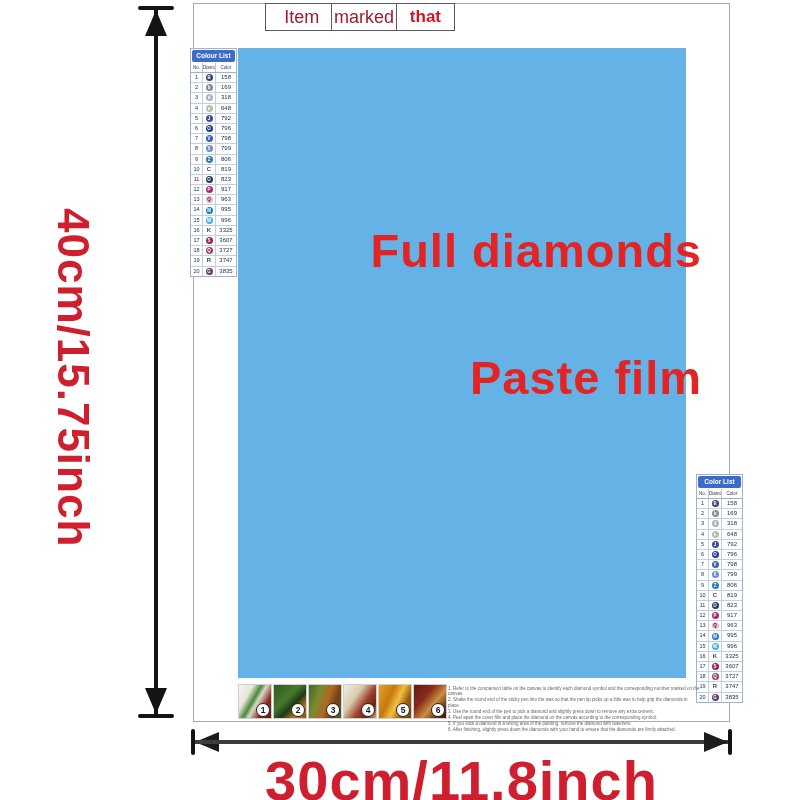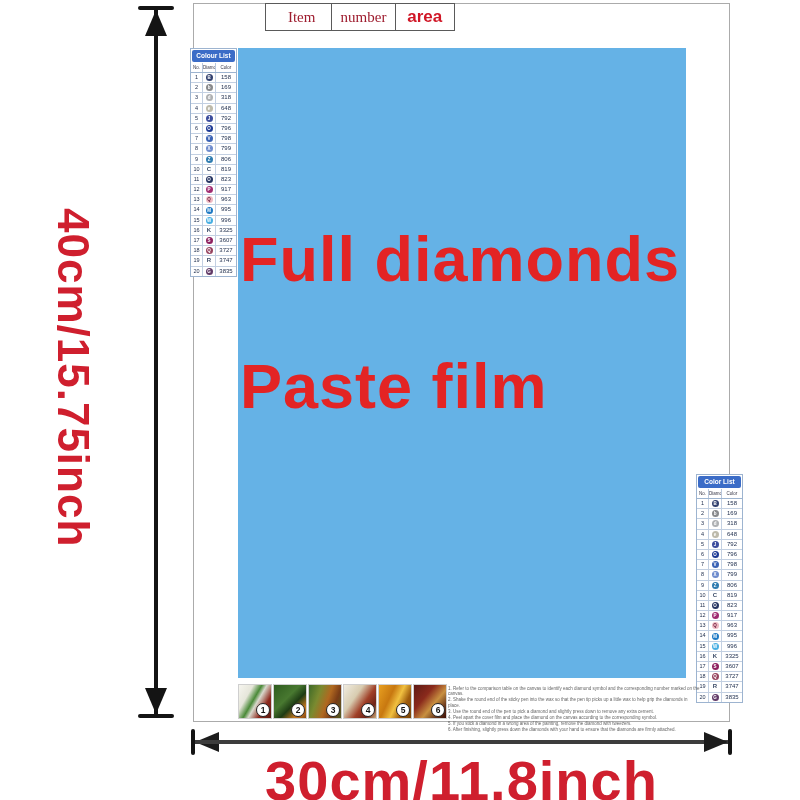--- a/index.html
+++ b/index.html
@@ -8,30 +8,30 @@
 
   
   .sheet{position:absolute;left:193px;top:3px;width:537px;height:719px;
          background:#fff;border:1px solid #ababab;box-sizing:border-box;}
 
   
   .item-table{position:absolute;left:71px;top:-1px;width:190px;border-collapse:collapse;}
   .item-table td{border:1px solid #5a5a5a;padding:0;text-align:center;vertical-align:middle;}
   .item-table .hrow td{height:26px;}
   .item-table .drow td{height:15px;}
-  .th-item,.th-number{font-family:Liberation Serif, serif;color:#9e1c2e;font-size:15px;}
+  .th-item,.th-number{font-family:Liberation Sans, sans-serif;color:#9e1c2e;font-size:18px;}
   .th-item{text-align:left;padding-left:6px !important;}
   .th-size{color:#d01626;font-weight:bold;font-size:17px;}
   .td-name{font-size:7.5px;color:#555;text-align:left;padding-left:3px !important;}
   .td-size{font-size:11px;color:#222;letter-spacing:.5px;}
 
   
   .paste{position:absolute;left:44px;top:44px;width:448px;height:630px;background:#65b2e6;}
-  .paste-line{position:absolute;left:2px;width:100%;text-align:left;color:#e32424;
-              font-weight:bold;font-size:63px;letter-spacing:1px;}
+  .paste-line{position:absolute;left:16px;width:100%;text-align:right;color:#e32424;
+              font-weight:bold;font-size:47px;letter-spacing:1px;}
   .paste-line.l1{top:175px;}
   .paste-line.l2{top:302px;}
 
   
   .clist{position:absolute;width:47px;background:#fff;border:1px solid #9db4d0;
          box-sizing:border-box;font-size:6px;color:#1c2b4a;}
   .clist.left{left:-4px;top:44px;}
   .clist.right{left:502px;top:470px;}
   .clist-title{height:12px;line-height:12px;background:#3b6cc7;color:#fff;text-align:center;
                font-size:6.5px;font-weight:bold;border-radius:2px;margin:1px;}
@@ -95,22 +95,22 @@
 <body>
 
 <div class="stage">
 
   <div class="sheet">
 
     <table class="item-table">
       <tbody>
           <tr class="hrow">
         <td class="th-item" style="width:63px">Item</td>
-        <td class="th-number" style="width:64px">number</td>
-        <td class="th-size" style="width:61px">area</td>
+        <td class="th-number" style="width:64px">marked</td>
+        <td class="th-size" style="width:61px">that</td>
       </tr>
     </tbody>
       </table>
 
     <div class="paste">
       <div class="paste-line l1">Full diamonds</div>
       <div class="paste-line l2">Paste film</div>
     </div>
 
     <div class="clist left">

